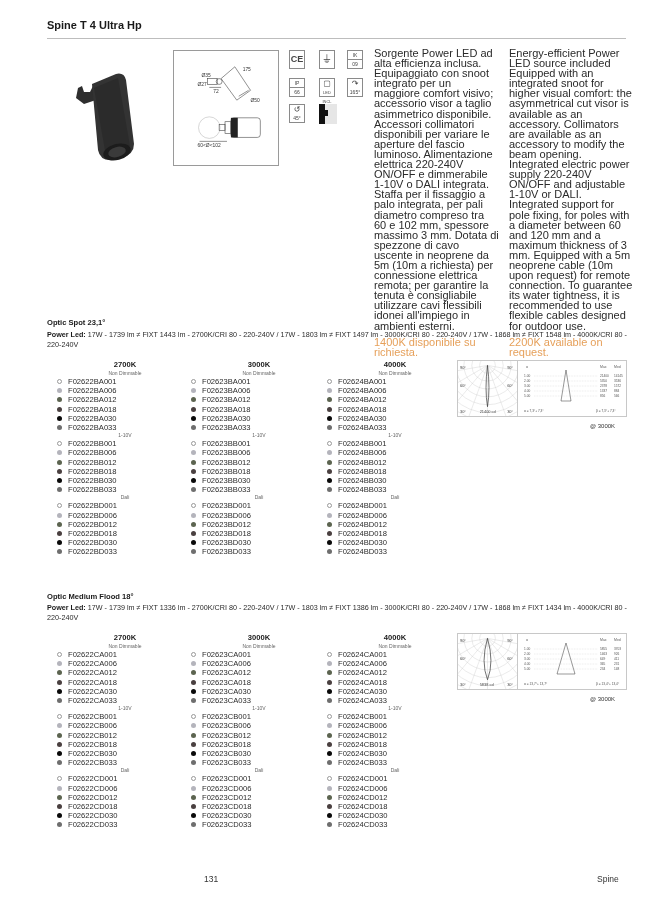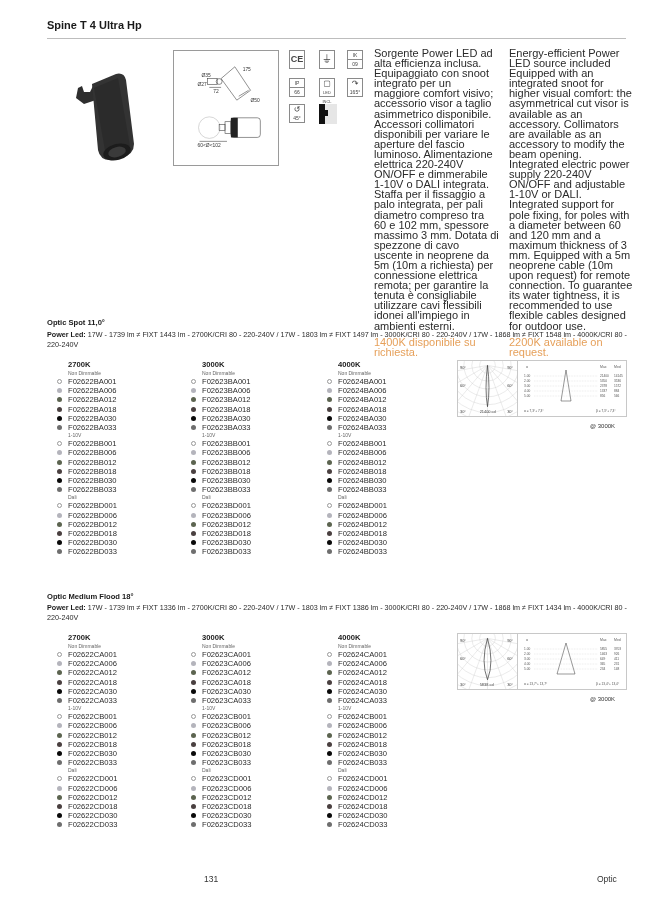--- a/index.html
+++ b/index.html
@@ -21,21 +21,21 @@
 
   .desc-col { position: absolute; top: 48px; width: 125px; font-size: 11px; line-height: 10.1px; color: #2a2a2a; }
   .desc-col .note { color: #e6a05a; margin-top: 6px; }
   .desc-it { left: 374px; }
   .desc-en { left: 509px; }
 
   .section-title { position: absolute; left: 47px; font-size: 7.6px; font-weight: bold; }
   .power-line { position: absolute; left: 47px; width: 580px; font-size: 7.2px; line-height: 10px; color: #2a2a2a; }
   .power-line b { font-weight: bold; color: #1a1a1a; }
 
-  .code-col { position: absolute; width: 125px; }
+  .code-col { position: absolute; width: 125px; text-align: center; }
   .code-col .temp { font-size: 7.6px; font-weight: bold; margin-left: 11px; height: 10px; }
   .code-col .group { font-size: 5px; color: #666; margin-left: 11px; height: 7px; line-height: 7px; }
   .code-row { display: flex; align-items: center; height: 9.2px; font-size: 7.6px; color: #2a2a2a; }
   .dot { width: 5px; height: 5px; border-radius: 50%; margin-right: 6px; flex: 0 0 5px; }
 
   .photo-chart { position: absolute; left: 457px; width: 170px; height: 57px; border: 1px solid #c8c8c8; background: #fff; }
   .polar { position: absolute; left: 0; top: 0; width: 60px; height: 55px; border-right: 1px solid #c8c8c8; }
   .polar svg { width: 100%; height: 100%; }
   .lux { position: absolute; left: 62px; top: 0; width: 106px; height: 55px; }
   .lux svg { width: 100%; height: 100%; }
@@ -115,21 +115,21 @@
 
 <div class="desc-col desc-it">
   <div>Sorgente Power LED ad alta efficienza inclusa. Equipaggiato con snoot integrato per un maggiore comfort visivo; accessorio visor a taglio asimmetrico disponibile. Accessori collimatori disponibili per variare le aperture del fascio luminoso. Alimentazione elettrica 220-240V ON/OFF e dimmerabile 1-10V o DALI integrata. Staffa per il fissaggio a palo integrata, per pali diametro compreso tra 60 e 102 mm, spessore massimo 3 mm. Dotata di spezzone di cavo uscente in neoprene da 5m (10m a richiesta) per connessione elettrica remota; per garantire la tenuta è consigliabile utilizzare cavi flessibili idonei all'impiego in ambienti esterni.</div>
   <div class="note">1400K disponibile su richiesta.</div>
 </div>
 <div class="desc-col desc-en">
   <div>Energy-efficient Power LED source included Equipped with an integrated snoot for higher visual comfort: the asymmetrical cut visor is available as an accessory. Collimators are available as an accessory to modify the beam opening. Integrated electric power supply 220-240V ON/OFF and adjustable 1-10V or DALI. Integrated support for pole fixing, for poles with a diameter between 60 and 120 mm and a maximum thickness of 3 mm. Equipped with a 5m neoprene cable (10m upon request) for remote connection. To guarantee its water tightness, it is recommended to use flexible cables designed for outdoor use.</div>
   <div class="note">2200K available on request.</div>
 </div>
 
-<div class="section-title" style="top:318px">Optic Spot 11,0°</div>
+<div class="section-title" style="top:318px">Optic Spot 23,1°</div>
 <div class="power-line" style="top:330px">
   <b>Power Led:</b> <span>17W - 1739 lm ≠ FIXT 1443 lm - 2700K/CRI 80 - 220-240V   /   17W - 1803 lm ≠ FIXT 1497 lm - 3000K/CRI 80 - 220-240V   /   17W - 1868 lm ≠ FIXT 1548 lm - 4000K/CRI 80 - 220-240V</span>
 </div>
 <div id="sec0">
     <div class="code-col" style="left: 57px; top: 360px;">
       <div class="temp">2700K</div>
       <div class="group">Non Dimmable</div>
       <div class="code-row">
         <span class="dot" style="background: rgb(255, 255, 255); border: 1px solid rgb(153, 153, 153);"></span>
         <span>F02622BA001</span>
@@ -714,13 +714,13 @@
         <text x="80" y="36" font-size="3.2" fill="#555">234</text>
         <text x="94" y="36" font-size="3.2" fill="#555">148</text>
         <path d="M46 9 L37 40 L55 40 Z" fill="none" stroke="#333" stroke-width="0.5"></path>
         <text x="4" y="51" font-size="3.2" fill="#555">α = 13,7°+ 13,7°</text>
         <text x="76" y="51" font-size="3.2" fill="#555">β = 13,4°+ 13,4°</text>
       </svg></div>
   </div>
 <div class="ref-note" style="top:696px">@ 3000K</div>
 
 <div class="footer-page">131</div>
-<div class="footer-name">Optic</div>
+<div class="footer-name">Spine</div>
 
 </body></html>

